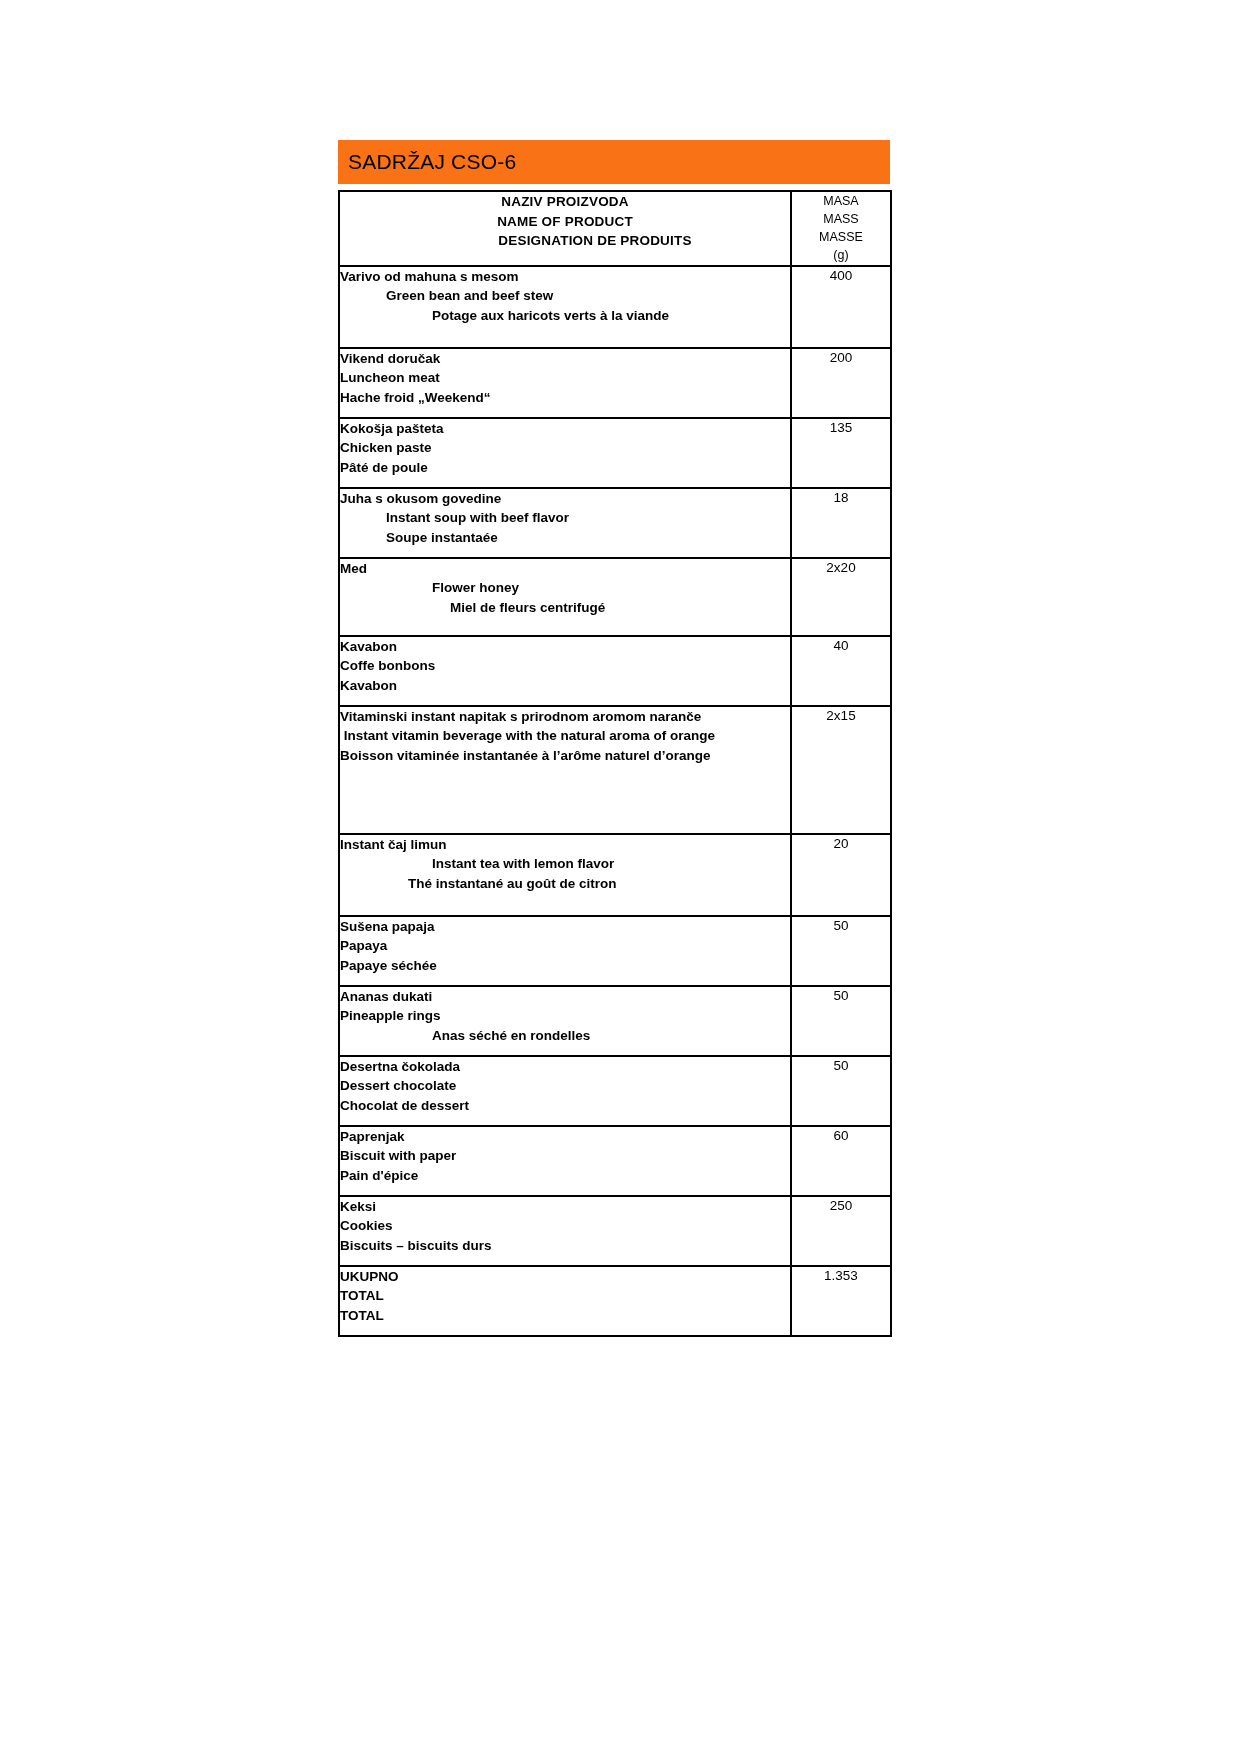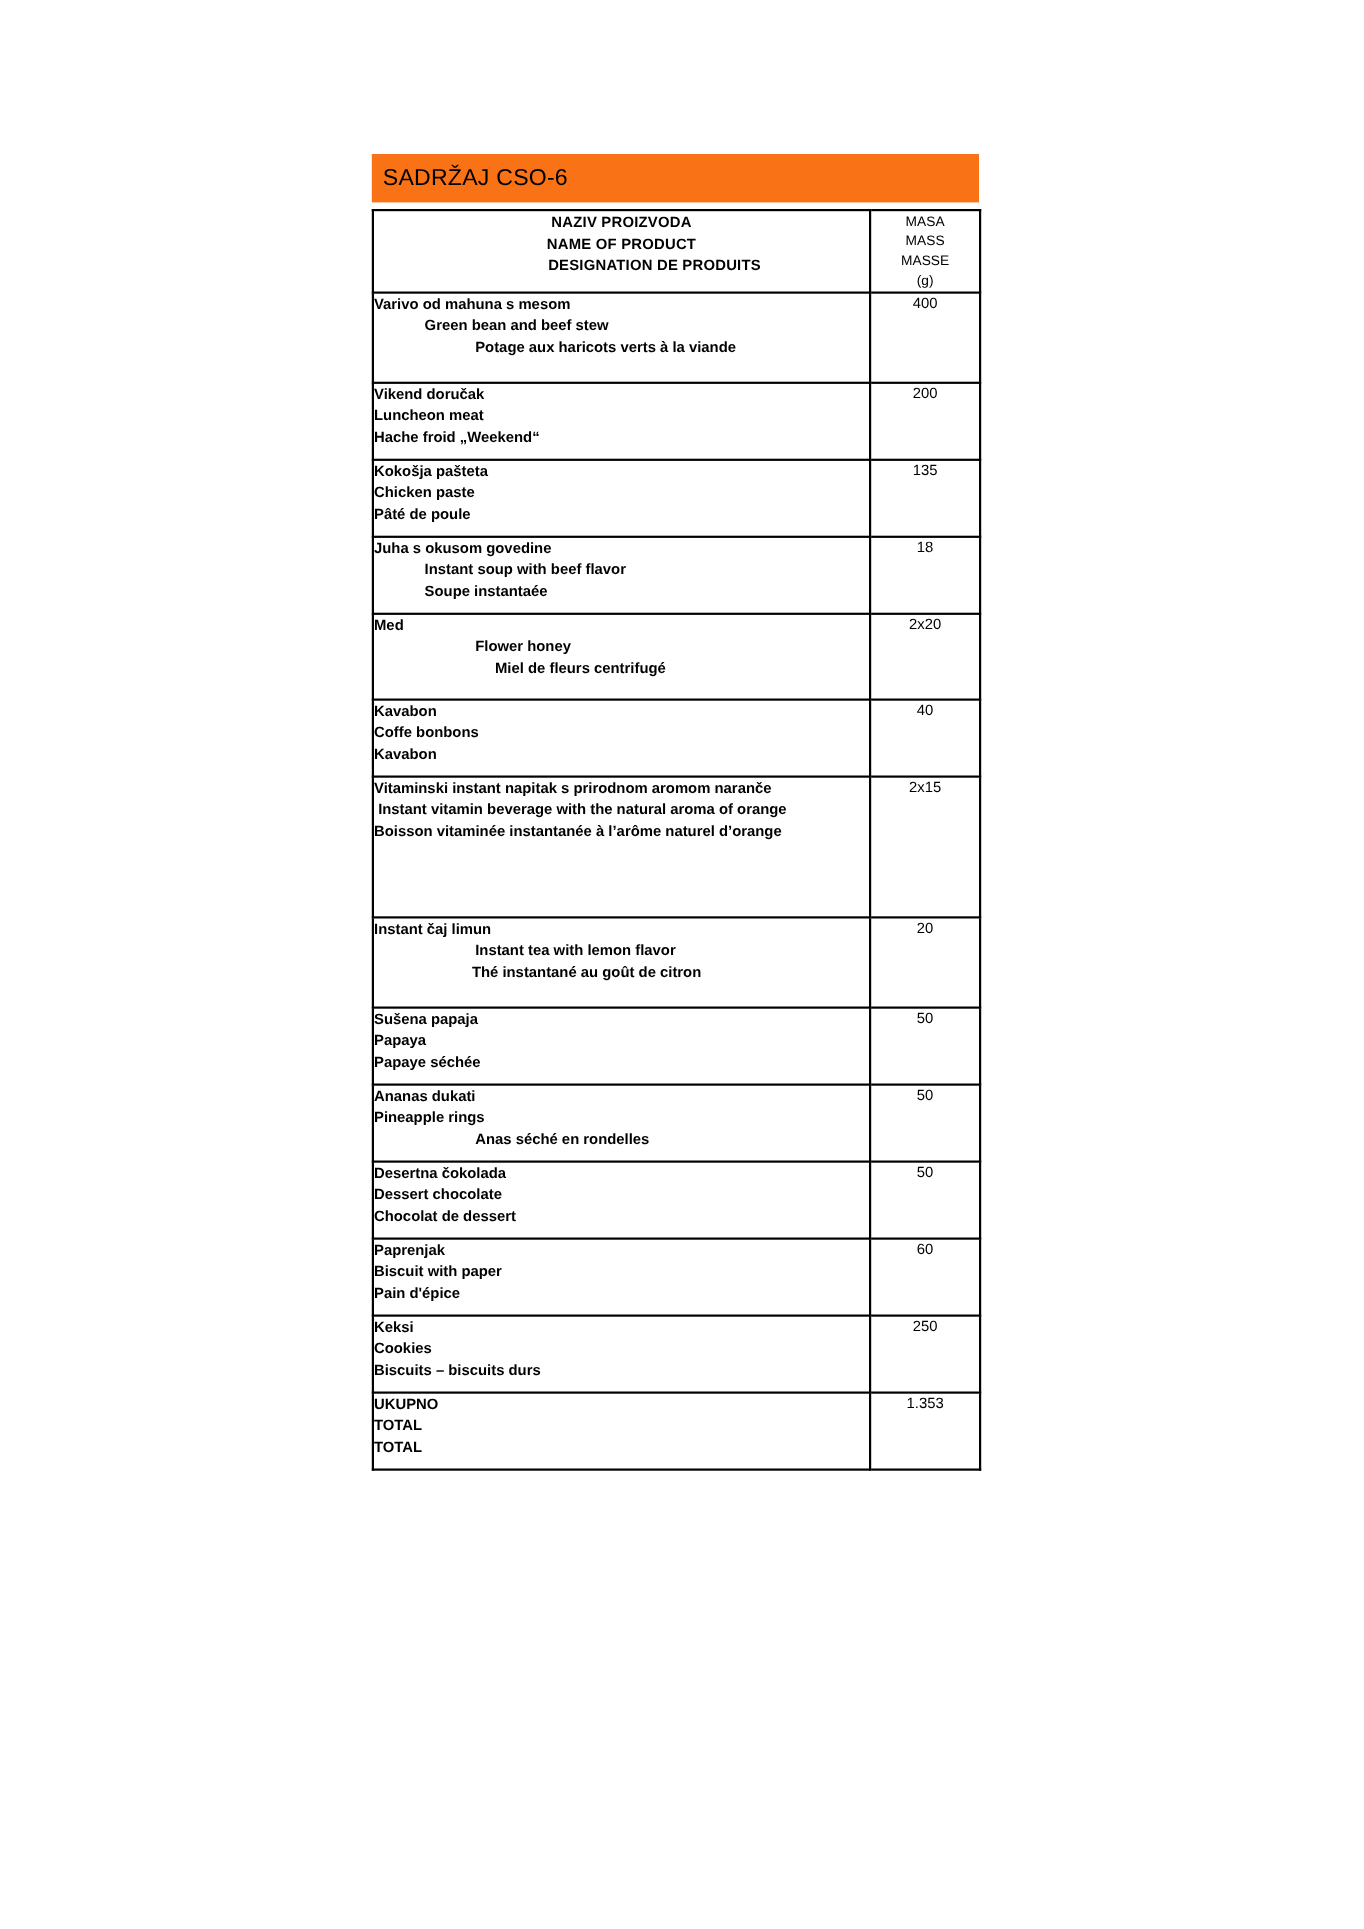--- a/index.html
+++ b/index.html
@@ -85,21 +85,21 @@
     text-align: center;
     font-size: 13.5px;
     font-weight: normal;
     line-height: 1.4;
     vertical-align: middle;
   }
   .ind-0 { padding-left: 0; }
   .ind-1 { padding-left: 46px; }
   .ind-2 { padding-left: 92px; }
   .ind-3 { padding-left: 110px; }
-  .ind-4 { padding-left: 89px; }
+  .ind-4 { padding-left: 68px; }
 </style>
 </head>
 <body>
 
 <div class="page">
   <div class="doc-wrap">
 
     <div class="title-bar">
       <span class="title-text">SADRŽAJ CSO-6</span>
     </div>

